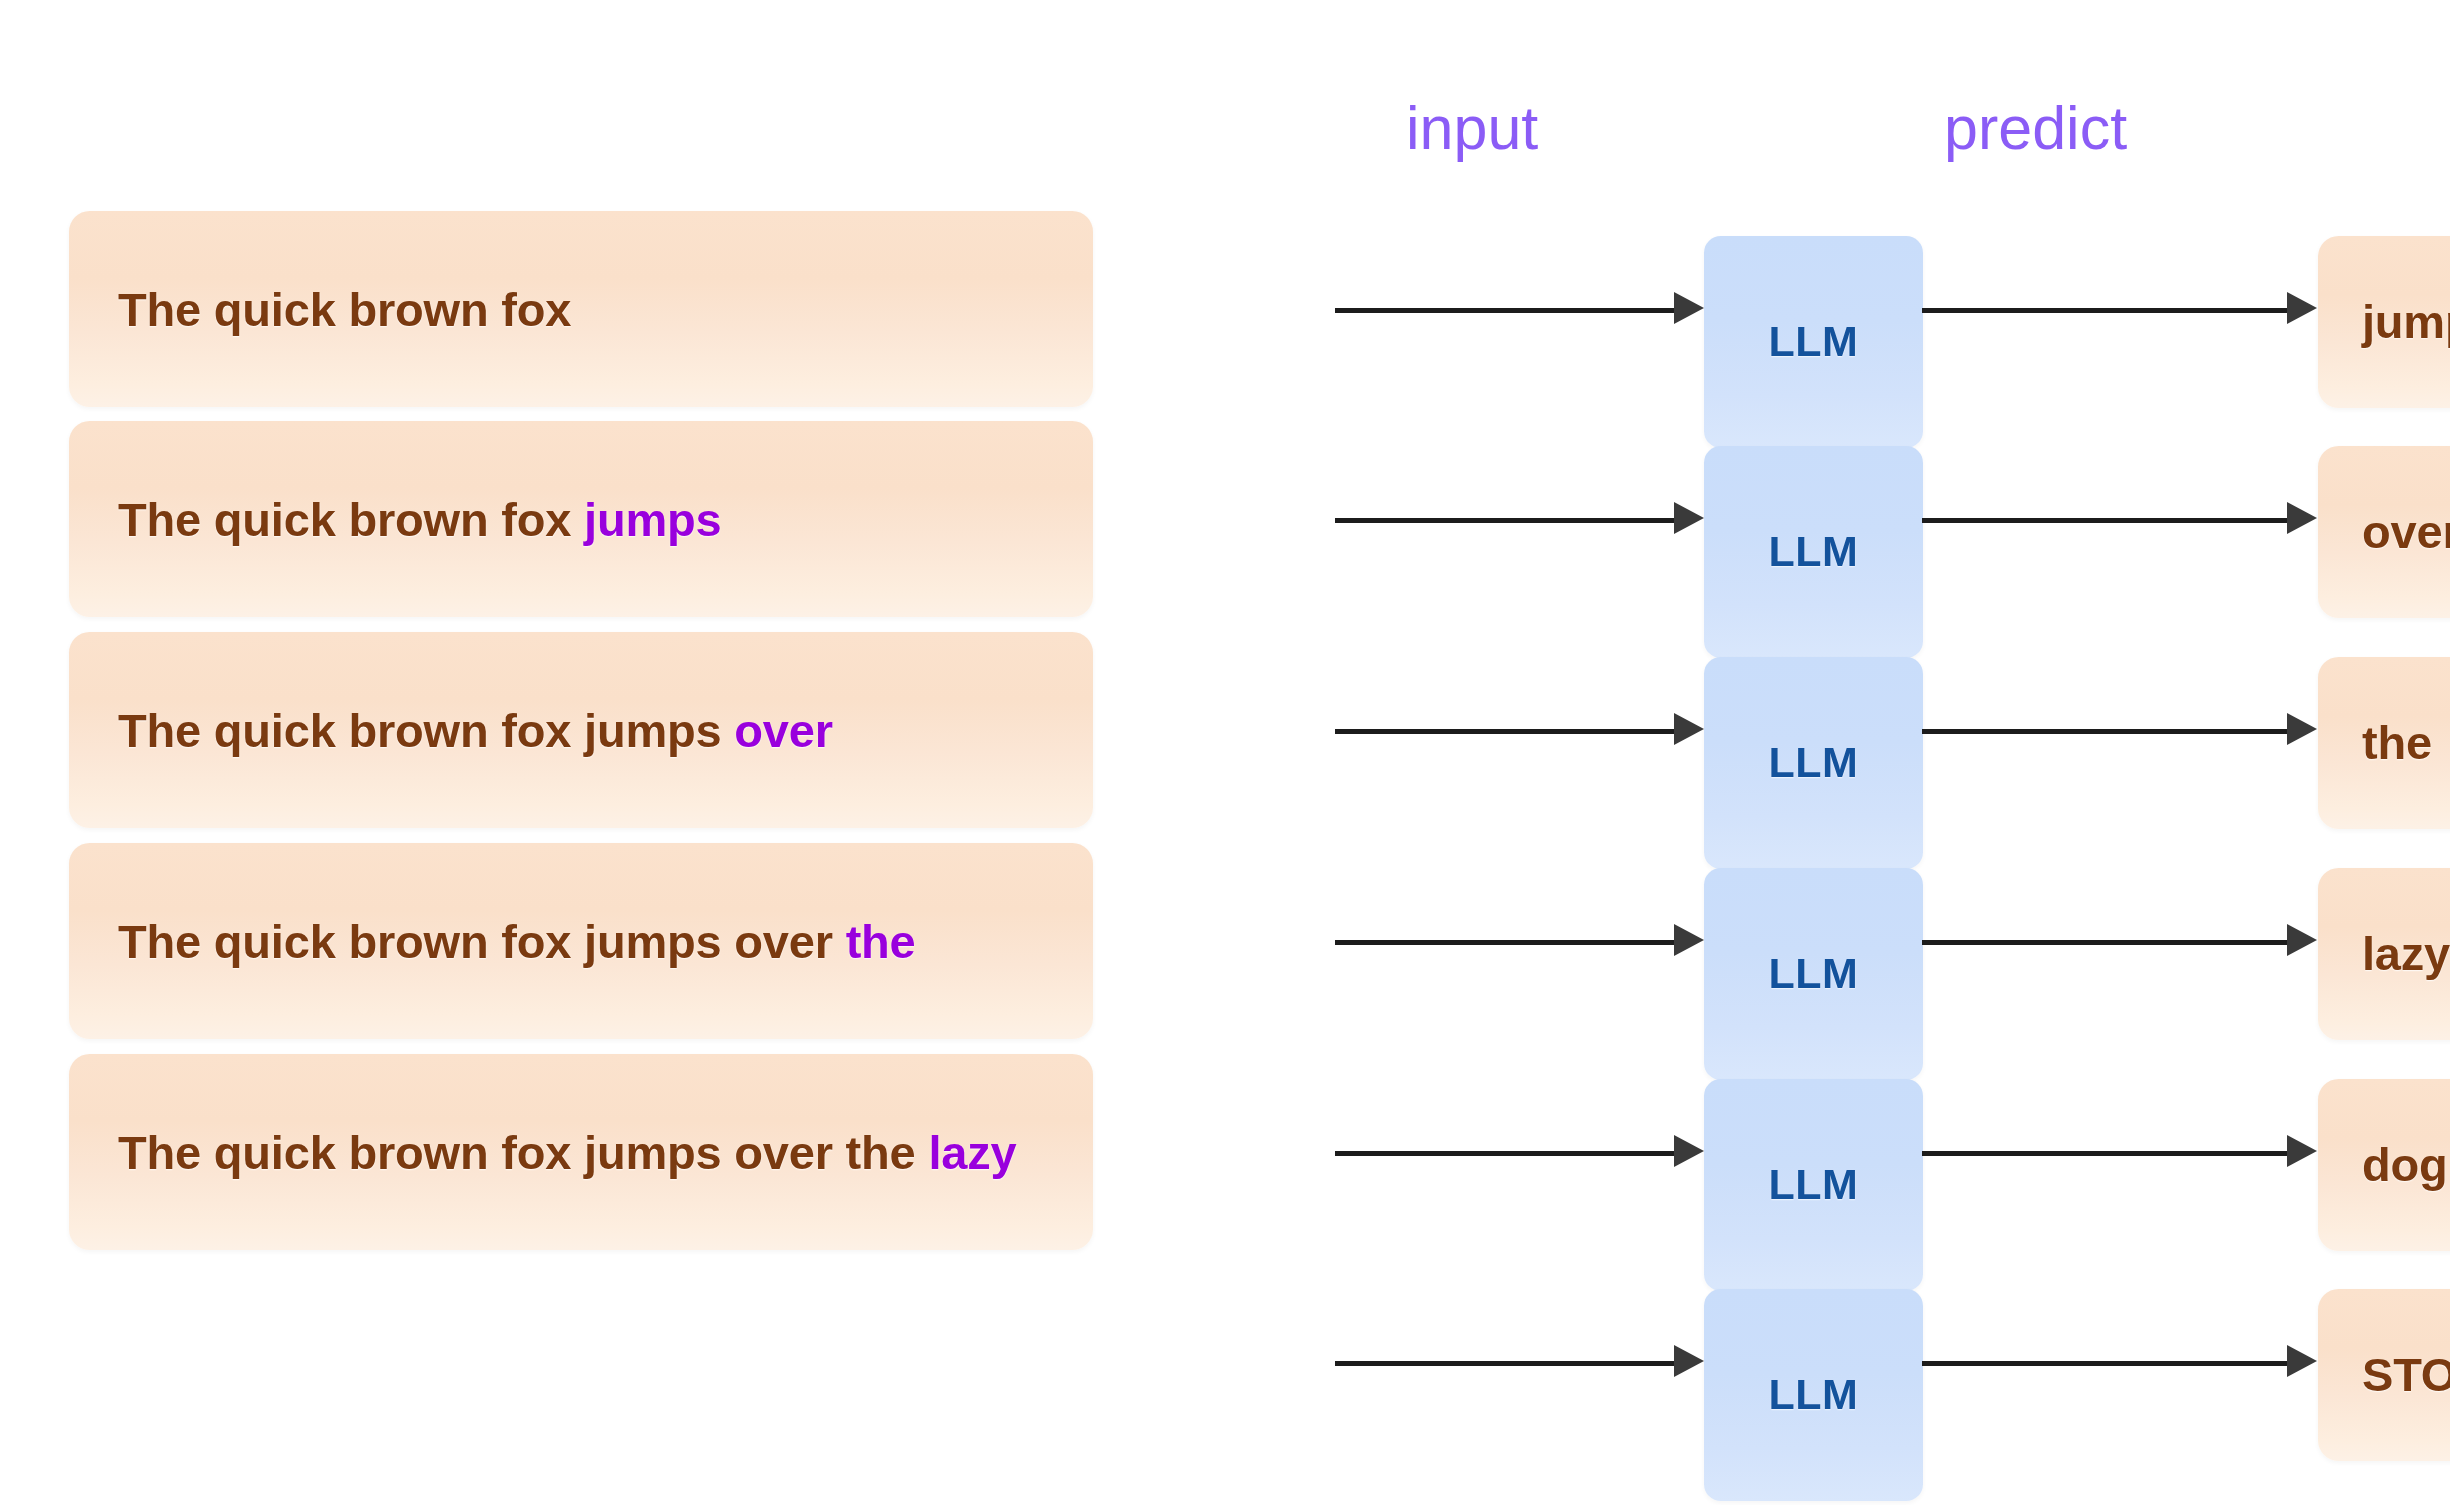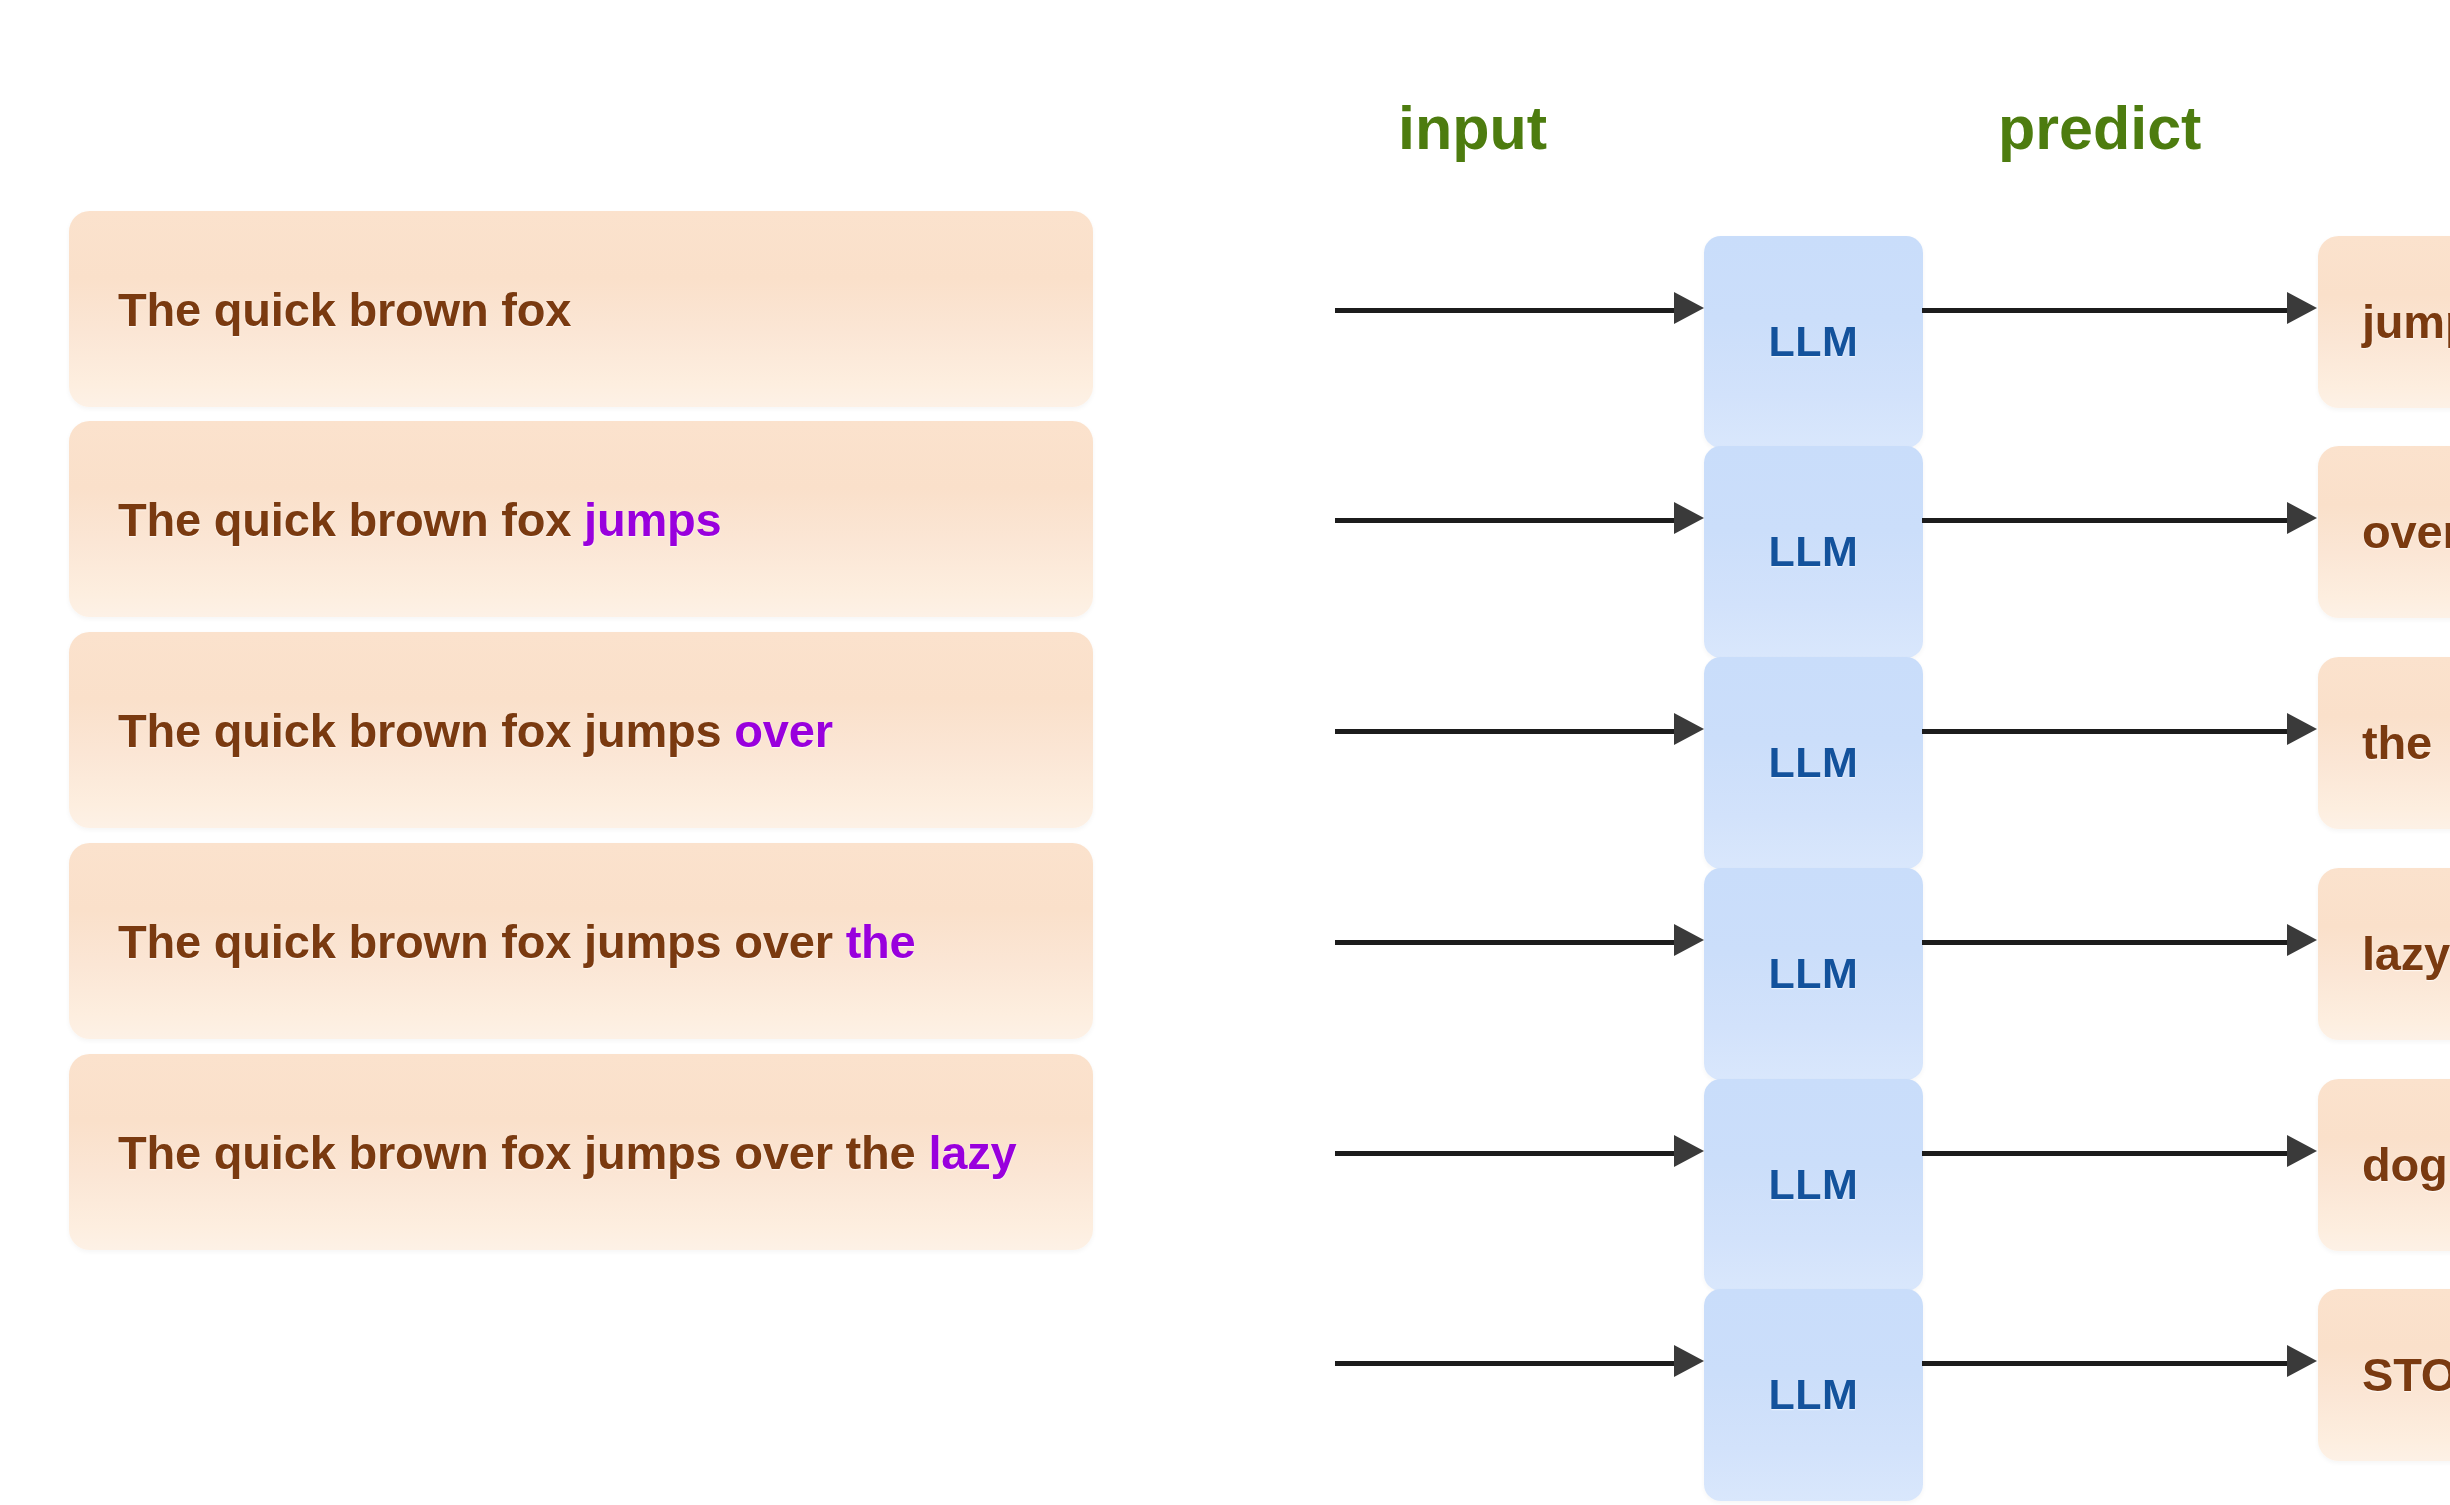--- a/index.html
+++ b/index.html
@@ -19,28 +19,29 @@
     position: absolute;
     inset: 0;
     width: 2666px;
     height: 1505px;
   }
 
   
   .col-header {
     position: absolute;
     font-size: 61px;
-    font-weight: 700;
-    color: #4d7c0f;
+    font-weight: 400;
+    color: #8b5cf6;
     letter-spacing: 0px;
     white-space: nowrap;
     line-height: 1;
+    margin-left: 8px;
   }
   #header-input  { left: 1398px; top: 98px; }
-  #header-predict{ left: 1998px; top: 98px; }
+  #header-predict{ left: 1936px; top: 98px; }
 
   
   .row {
     position: absolute;
     left: 0;
     width: 2666px;
     height: 196px;
   }
 
   

